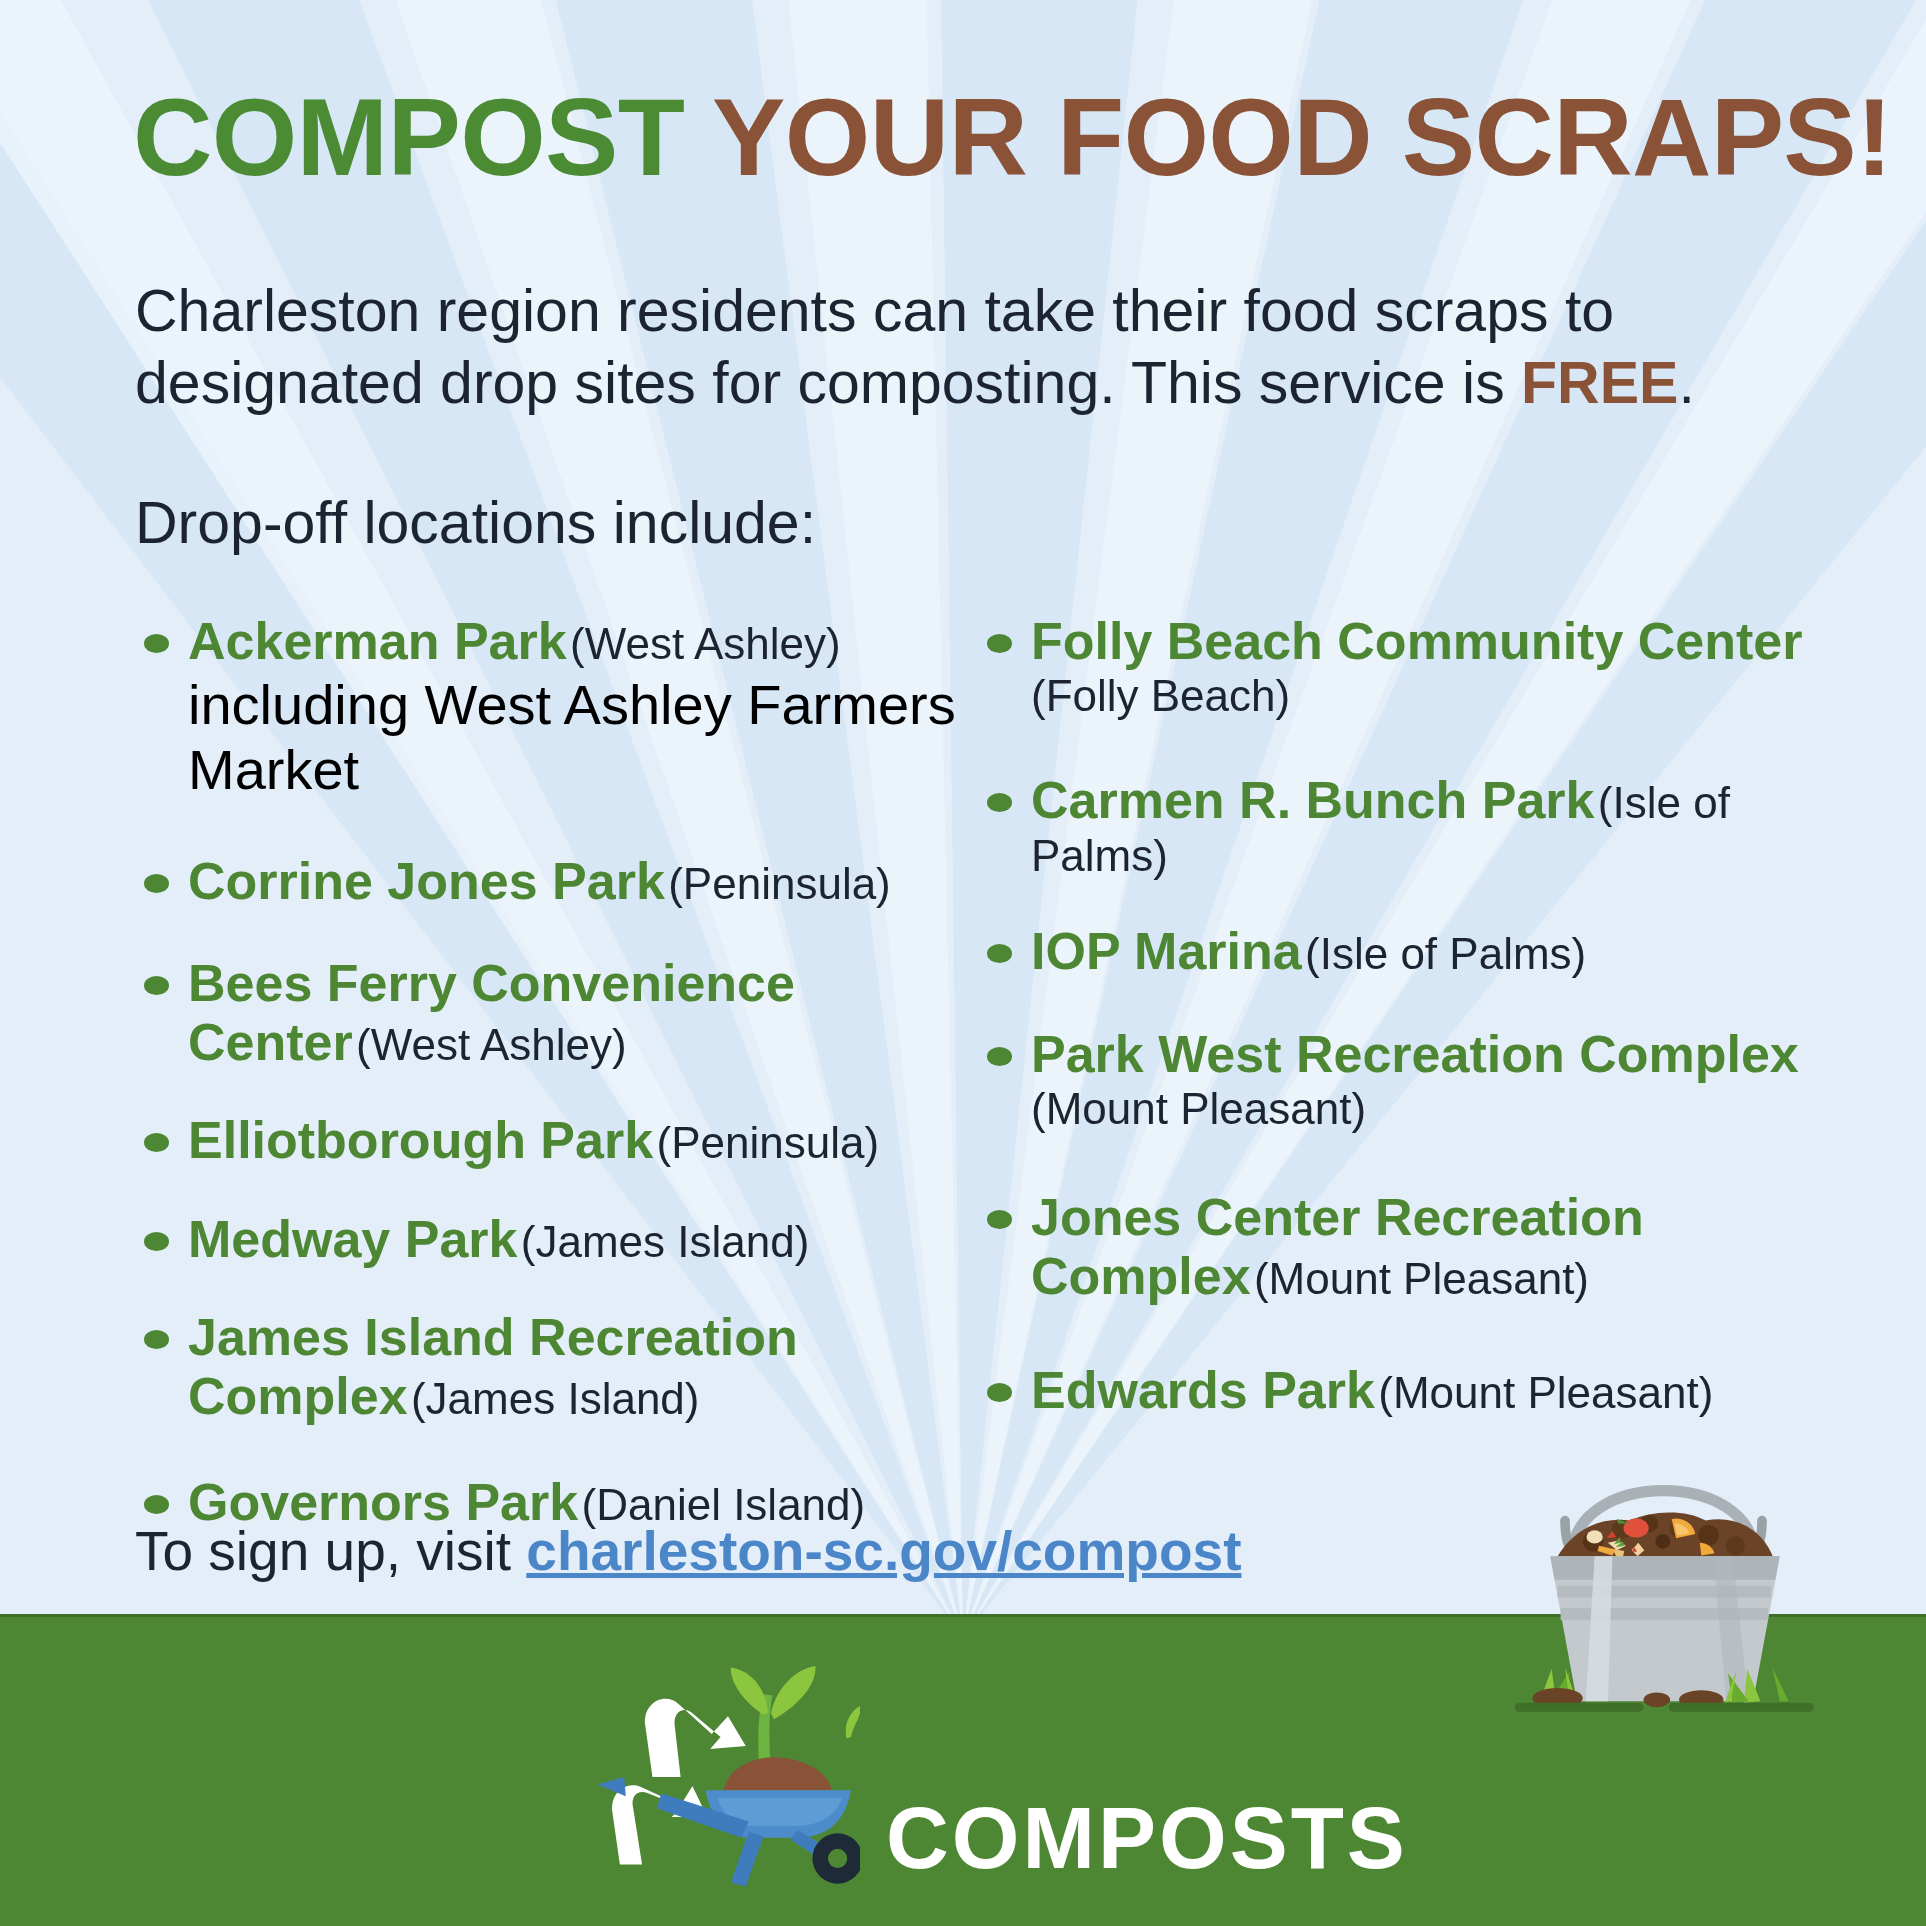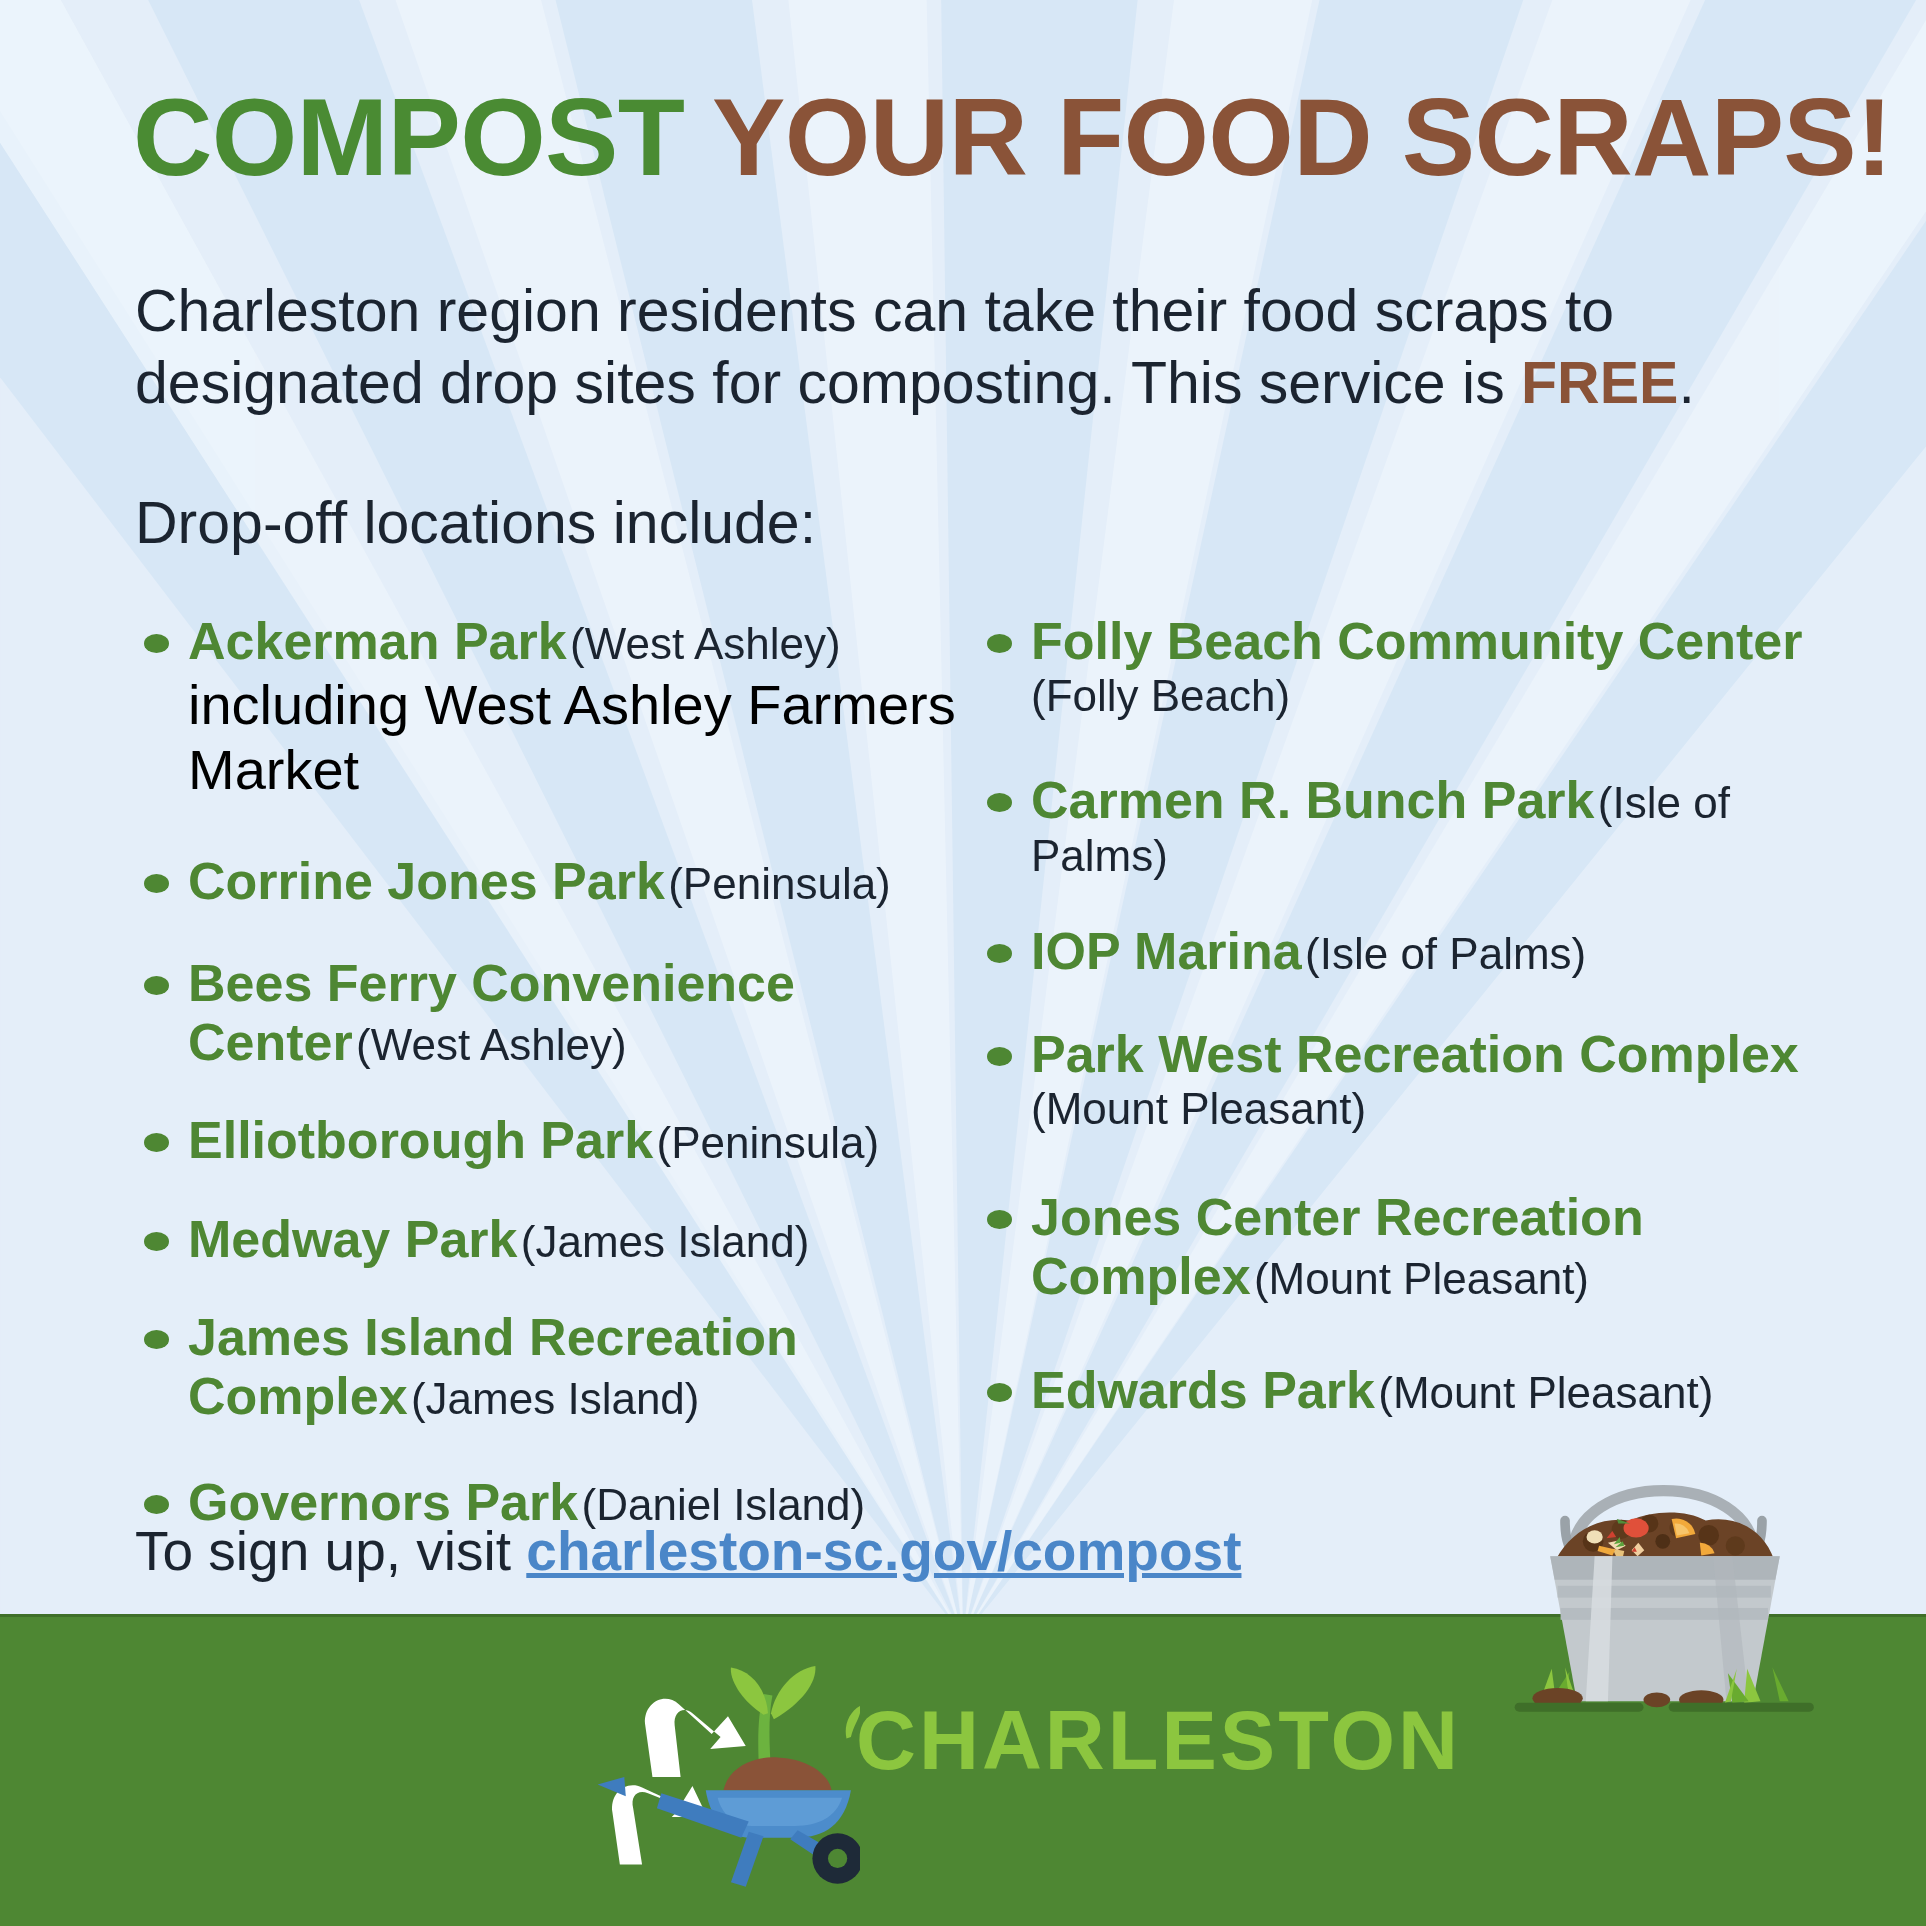--- a/index.html
+++ b/index.html
@@ -386,18 +386,18 @@
         <path d="M210 232 L186 300 L206 306 L230 238 Z" fill="#3f7cbe"></path>
         <path d="M276 230 L318 254 L308 270 L266 242 Z" fill="#3f7cbe"></path>
         <path d="M92 180 L210 218 L200 240 L86 200 Z" fill="#3f7cbe"></path>
 
         <circle cx="330" cy="268" r="34" fill="#1e2a38"></circle>
         <circle cx="330" cy="268" r="13" fill="#4E8733"></circle>
 
         <path d="M348 104 C352 86, 364 74, 360 62 C346 70, 338 88, 342 106 Z" fill="#8CC63F"></path>
       </svg>
 
-      <div class="logo-word-top">CHARLESTON</div>
+      <div class="logo-word-bottom">COMPOSTS</div>
     </div>
   </div>
 
 </div>
 
 
 </body></html>

